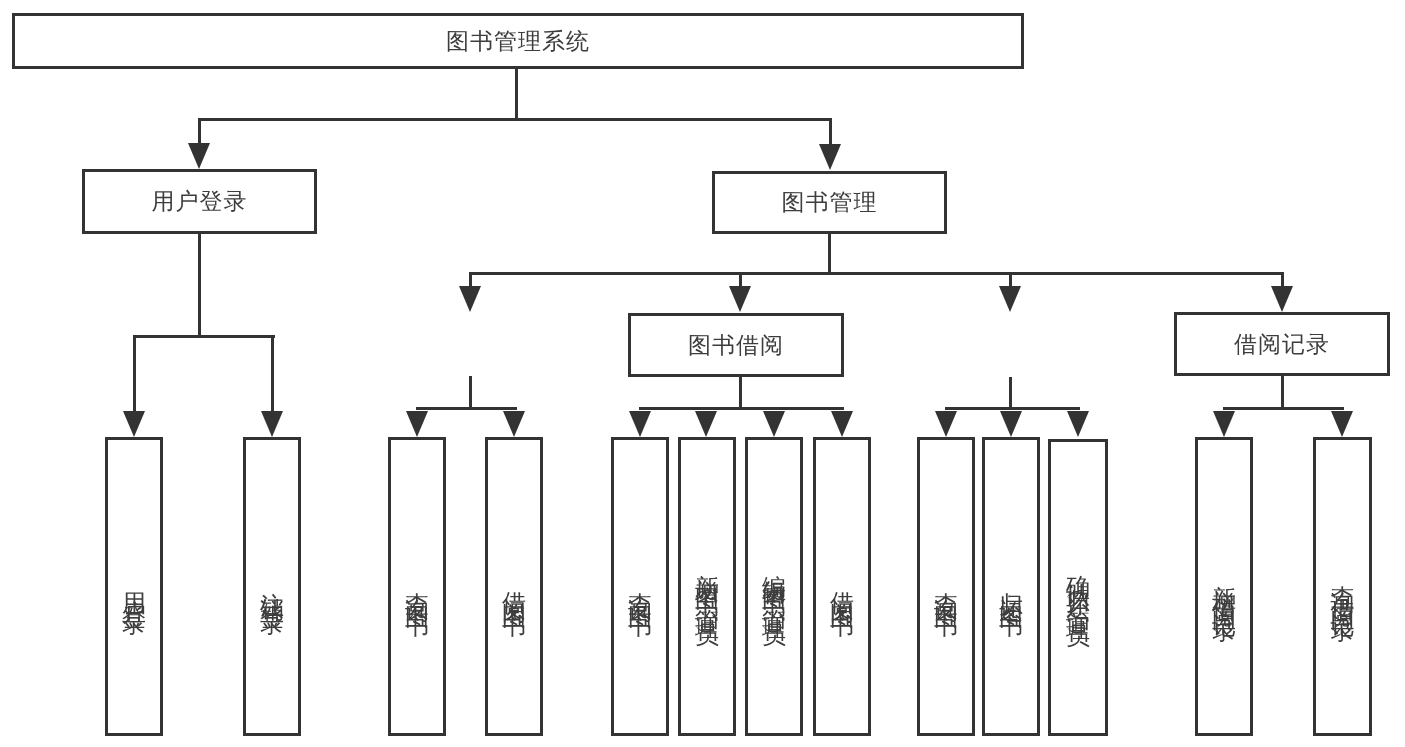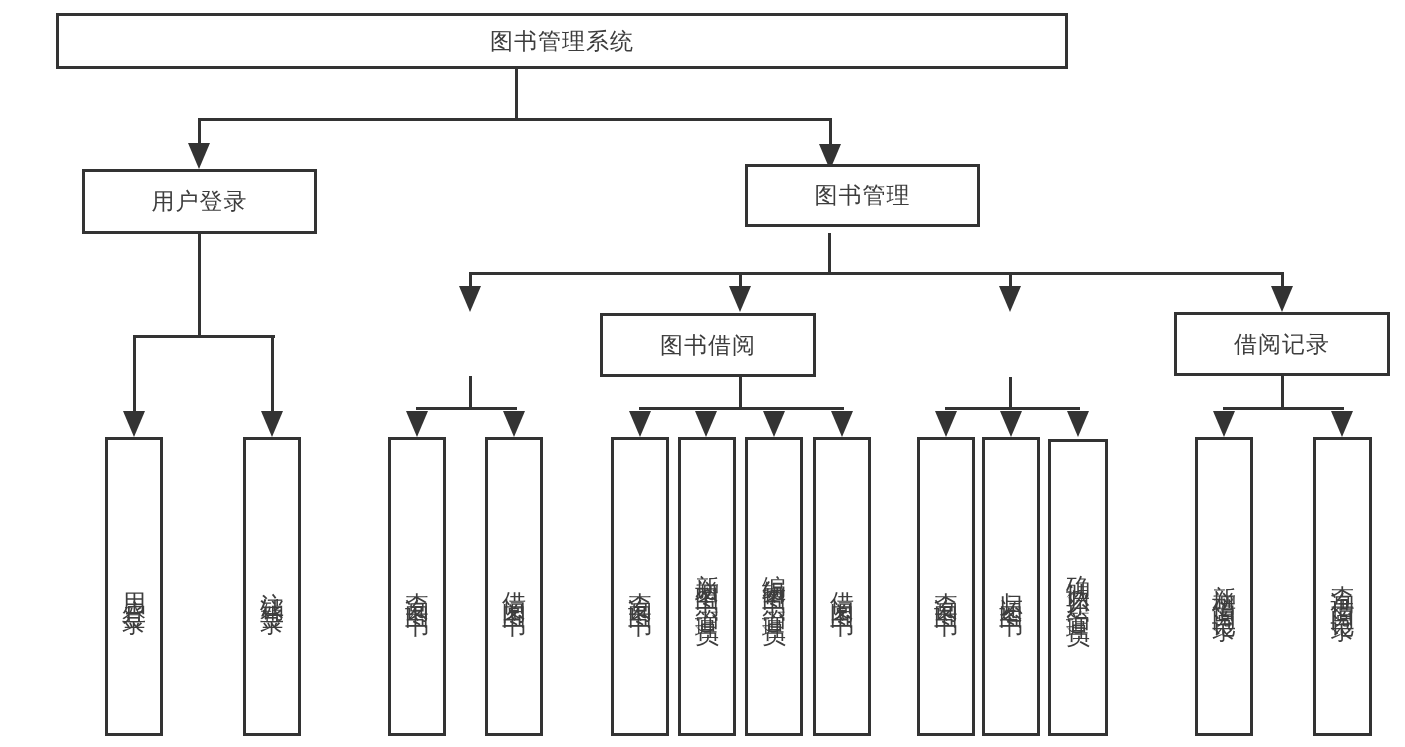--- a/index.html
+++ b/index.html
@@ -53,35 +53,35 @@
     letter-spacing: 1px;
     color: var(--watermark);
     z-index: 5;
   }
 </style>
 </head>
 <body>
 
 <div class="canvas">
 
-  <div class="box hbox" style="left:12px; top:13px; width:1012px; height:56px;margin-left:44px;">
+  <div class="box hbox" style="left:12px; top:13px; width:1012px; height:56px;">
     <span>图书管理系统</span>
   </div>
 
   <div class="line" style="left:515px; top:69px; width:3px; height:51px;"></div>
   <div class="line" style="left:198px; top:118px; width:634px; height:3px;"></div>
   <div class="line" style="left:198px; top:120px; width:3px; height:30px;"></div>
   <div class="arrow" style="left:188px; top:143px;"></div>
   <div class="line" style="left:829px; top:120px; width:3px; height:30px;"></div>
   <div class="arrow" style="left:819px; top:144px;"></div>
 
   <div class="box hbox" style="left:82px; top:169px; width:235px; height:65px;">
     <span>用户登录</span>
   </div>
-  <div class="box hbox" style="left:712px; top:164px; width:235px; height:63px;margin-left:33px;">
+  <div class="box hbox" style="left:712px; top:171px; width:235px; height:63px;">
     <span>图书管理</span>
   </div>
 
   <div class="line" style="left:198px; top:234px; width:3px; height:103px;"></div>
   <div class="line" style="left:133px; top:335px; width:142px; height:3px;"></div>
   <div class="line" style="left:133px; top:337px; width:3px; height:78px;"></div>
   <div class="arrow" style="left:123px; top:411px;"></div>
   <div class="line" style="left:271px; top:337px; width:3px; height:78px;"></div>
   <div class="arrow" style="left:261px; top:411px;"></div>
 
@@ -89,21 +89,21 @@
   <div class="line" style="left:469px; top:272px; width:815px; height:3px;"></div>
   <div class="line" style="left:469px; top:274px; width:3px; height:16px;"></div>
   <div class="arrow" style="left:459px; top:286px;"></div>
   <div class="line" style="left:739px; top:274px; width:3px; height:16px;"></div>
   <div class="arrow" style="left:729px; top:286px;"></div>
   <div class="line" style="left:1009px; top:274px; width:3px; height:16px;"></div>
   <div class="arrow" style="left:999px; top:286px;"></div>
   <div class="line" style="left:1281px; top:274px; width:3px; height:16px;"></div>
   <div class="arrow" style="left:1271px; top:286px;"></div>
 
-  <div class="box hbox" style="left:600px; top:313px; width:216px; height:64px;">
+  <div class="box hbox" style="left:628px; top:313px; width:216px; height:64px;">
     <span>图书借阅</span>
   </div>
   <div class="box hbox" style="left:1174px; top:312px; width:216px; height:64px;">
     <span>借阅记录</span>
   </div>
 
   <div class="line" style="left:469px; top:376px; width:3px; height:33px;"></div>
   <div class="line" style="left:416px; top:407px; width:101px; height:3px;"></div>
   <div class="arrow" style="left:406px; top:411px;"></div>
   <div class="arrow" style="left:503px; top:411px;"></div>

